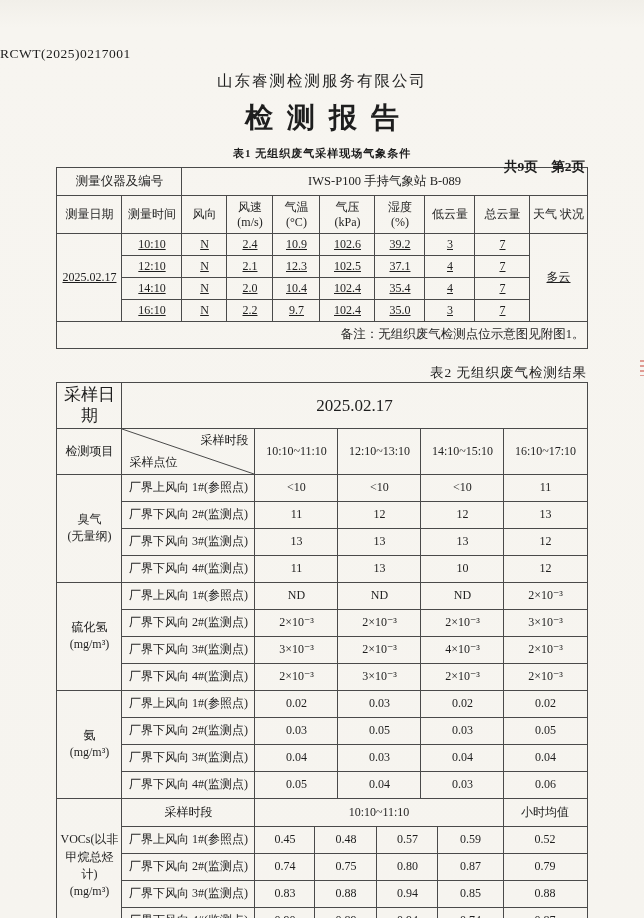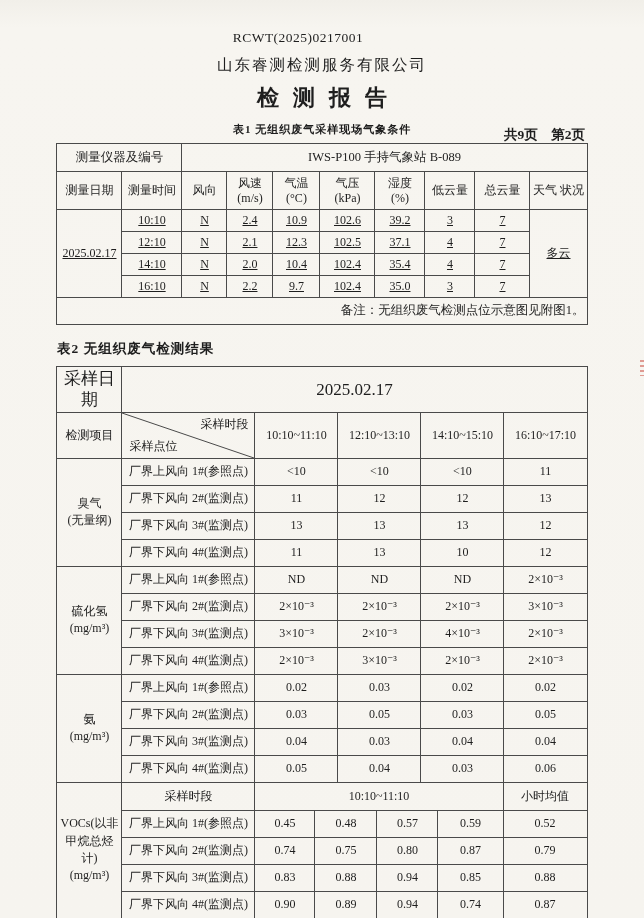--- a/index.html
+++ b/index.html
@@ -8,67 +8,67 @@
     position:relative;
     width:644px;height:918px;
     margin:0 auto;
     background:linear-gradient(180deg,#f1efe9 0%,#f7f5f0 3%,#f6f4ef 100%);
     font-family:"Liberation Serif","DejaVu Serif",serif;
     color:#1e1e1e;
     overflow:hidden;
     box-sizing:border-box;
   }
   .report-no{
-    padding-top:30px;
-    text-align:center;
+    padding-top:46px;
+    text-align:left;
     padding-right:48px;
     font-size:13.5px;
     letter-spacing:0.5px;
   }
   .company{
     margin-top:9px;
     text-align:center;
     font-size:15.5px;
     font-weight:400;
     letter-spacing:2px;
   }
   .doc-title{
     margin-top:7px;
     text-align:center;
-    font-size:22px;
+    font-size:28px;
     font-weight:700;
     letter-spacing:14px;
     text-indent:14px;
   }
   .caption-row{
     position:relative;
     width:530px;
     margin:9px auto 3px auto;
     height:18px;
   }
   .caption-row .caption{
     position:absolute;
     left:0;right:0;
     text-align:center;
     font-size:11px;
     font-weight:600;
     letter-spacing:1px;
   }
   .caption-row .page-info{
     position:absolute;
-    right:2px;top:4px;
+    right:2px;top:12px;
     font-size:13.5px;
     font-weight:600;
   }
   .caption2{
-    margin:15px auto 8px auto;
+    margin:15px auto 0 auto;
     width:530px;
-    text-align:left;
+    text-align:right;
     font-size:13.5px;
-    font-weight:700;
+    font-weight:400;
     letter-spacing:1px;
   }
   table{
     border-collapse:collapse;
     table-layout:fixed;
     width:530px;
     margin:0 auto;
     font-size:12px;
     color:#1e1e1e;
   }

